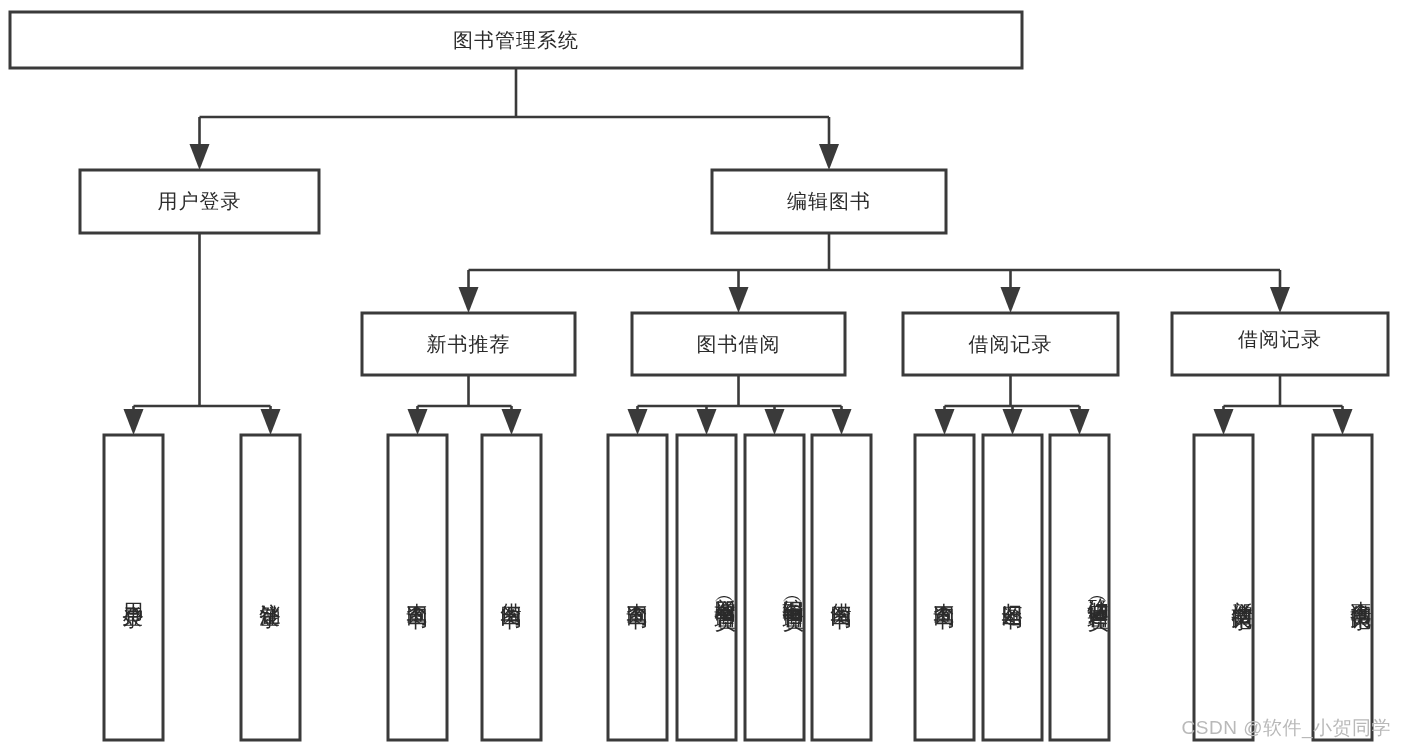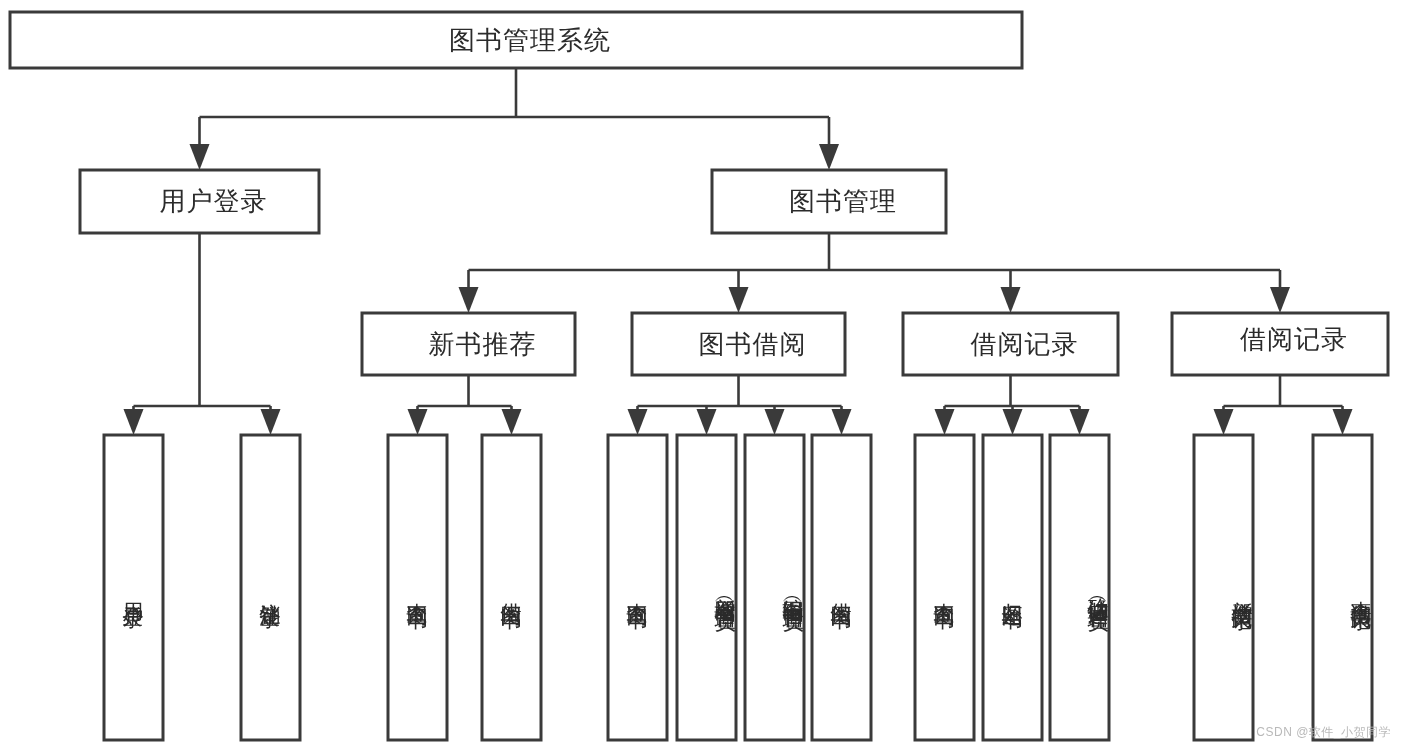--- a/index.html
+++ b/index.html
@@ -37,21 +37,21 @@
   }
   .arrow-head {
     fill: #3a3a3a;
     stroke: none;
   }
   .watermark {
     position: absolute;
     right: 14px;
     bottom: 6px;
     font-family: "Liberation Sans", "DejaVu Sans", sans-serif;
-    font-size: 12px;
+    font-size: 19px;
     color: #b9b9b9;
     letter-spacing: 0.5px;
     white-space: nowrap;
     pointer-events: none;
   }
   .vbox-text {
     position: absolute;
     writing-mode: vertical-rl;
     text-orientation: upright;
     font-family: "Liberation Sans", "DejaVu Sans", sans-serif;
@@ -64,25 +64,24 @@
     align-items: flex-start;
     justify-content: center;
     white-space: nowrap;
   }
   .hbox-text {
     position: absolute;
     display: flex;
     align-items: center;
     justify-content: center;
     font-family: "Liberation Sans", "DejaVu Sans", sans-serif;
-    font-size: 26px;
+    font-size: 20px;
     color: #2b2b2b;
     letter-spacing: 1px;
     white-space: nowrap;
-    padding-left: 14px;
   }
 </style>
 </head>
 <body>
 
 <div id="stage">
 
   <svg id="diagram" viewBox="0 0 1405 747">
     <defs>
       <marker id="arrow" markerWidth="16" markerHeight="18" refX="1" refY="9" orient="auto" markerUnits="userSpaceOnUse">
@@ -164,21 +163,21 @@
         <rect x="983" y="435" width="59" height="305" rx="0" class="node-rect"></rect>
         <rect x="1050" y="435" width="59" height="305" rx="0" class="node-rect"></rect>
         <rect x="1194" y="435" width="59" height="305" rx="0" class="node-rect"></rect>
         <rect x="1313" y="435" width="59" height="305" rx="0" class="node-rect"></rect>
       </g>
   </svg>
 
   <div id="labels-layer">
       <div class="hbox-text" style="left: 10px; top: 12px; width: 1012px; height: 56px;">图书管理系统</div>
       <div class="hbox-text" style="left: 80px; top: 170px; width: 239px; height: 63px;">用户登录</div>
-      <div class="hbox-text" style="left: 712px; top: 170px; width: 234px; height: 63px;">图书管理</div>
+      <div class="hbox-text" style="left: 712px; top: 170px; width: 234px; height: 63px;">编辑图书</div>
       <div class="hbox-text" style="left: 362px; top: 313px; width: 213px; height: 62px;">新书推荐</div>
       <div class="hbox-text" style="left: 632px; top: 313px; width: 213px; height: 62px;">图书借阅</div>
       <div class="hbox-text" style="left: 903px; top: 313px; width: 215px; height: 62px;">借阅记录</div>
       <div class="hbox-text" style="left: 1172px; top: 313px; width: 216px; height: 52px;">借阅记录</div>
       <div class="vbox-text" style="left: 104px; top: 447px; width: 59px; height: 285px; align-items: center;">用户登录</div>
       <div class="vbox-text" style="left: 241px; top: 447px; width: 59px; height: 285px; align-items: center;">注销登录</div>
       <div class="vbox-text" style="left: 388px; top: 447px; width: 59px; height: 285px; align-items: center;">查询图书</div>
       <div class="vbox-text" style="left: 482px; top: 447px; width: 59px; height: 285px; align-items: center;">借阅图书</div>
       <div class="vbox-text" style="left: 608px; top: 447px; width: 59px; height: 285px; align-items: center;">查询图书</div>
       <div class="vbox-text" style="left: 677px; top: 447px; width: 59px; height: 285px; align-items: flex-start;">新增图书（管理员）</div>

